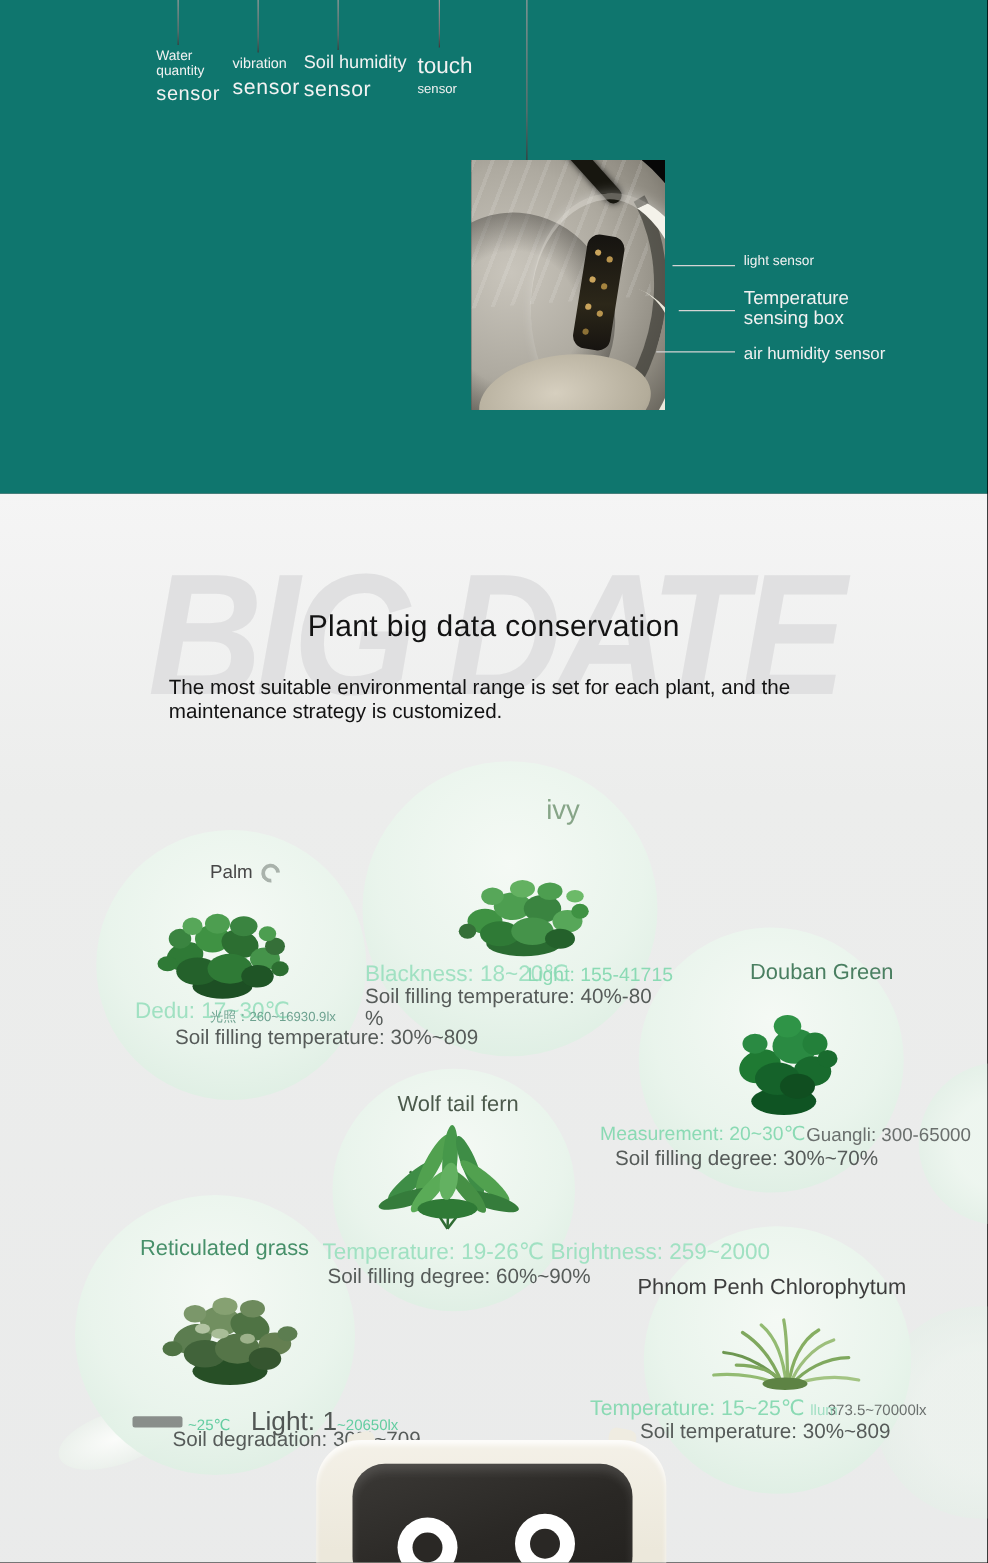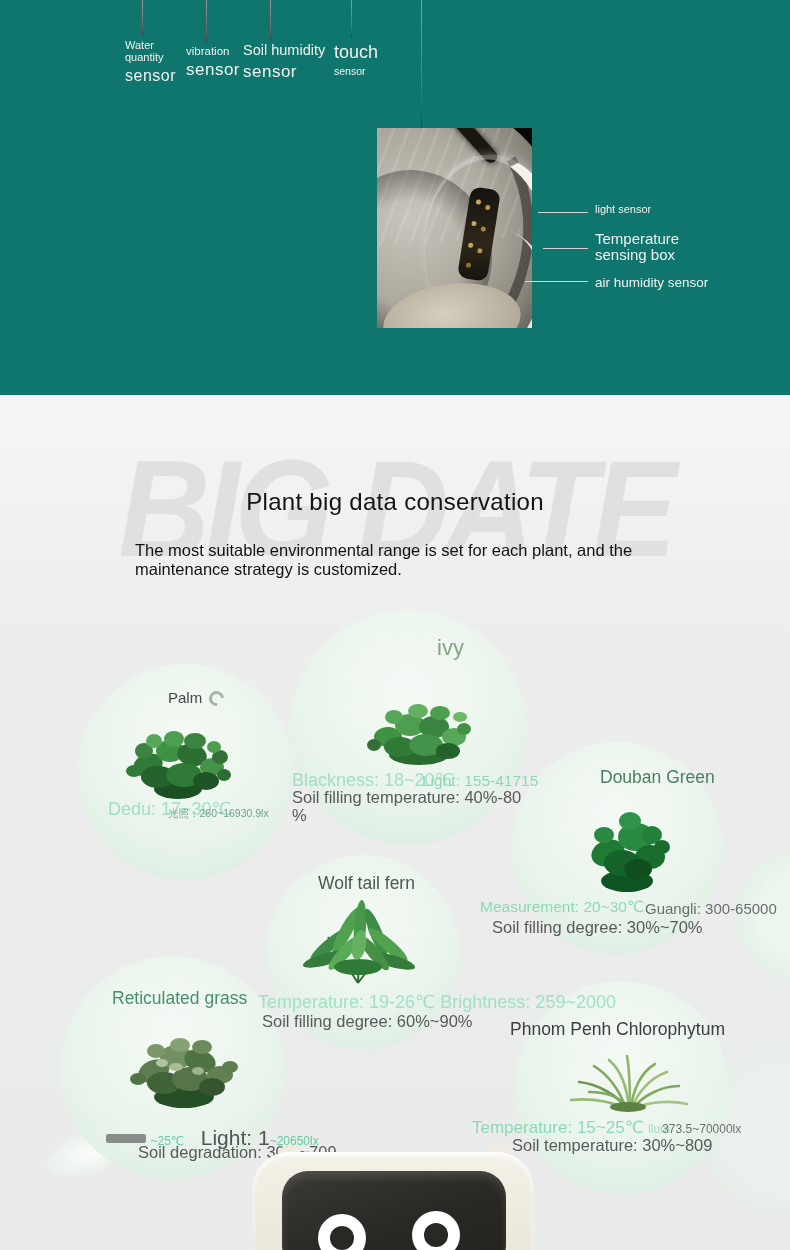--- a/index.html
+++ b/index.html
@@ -270,20 +270,21 @@
     <span class="crescent"></span>
   </div>
   <div class="bubble-title ttl-ivy" style="left:409px;top:240px;margin-left:28px;">ivy</div>
   <div class="bubble-title ttl-douban" style="left:600px;top:372px;">Douban Green</div>
   <div class="bubble-title ttl-fern" style="left:318px;top:478px;">Wolf tail fern</div>
   <div class="bubble-title ttl-reticulated" style="left:112px;top:593px;">Reticulated grass</div>
   <div class="bubble-title ttl-chloro" style="left:510px;top:624px;">Phnom Penh Chlorophytum</div>
 
   <div class="stat mint-lg" style="left:108px;top:403px;">Dedu: 17~30℃</div>
   <div class="stat teal-tiny" style="left:168px;top:412px;">光照：260~16930.9lx</div>
+  <div class="stat gray-lg" style="left:140px;top:426px;">Soil filling temperature: 30%~809</div>
 
   <div class="stat mint-lg" style="left:292px;top:374px;">Blackness: 18~20℃</div>
   <div class="stat mint-md" style="left:422px;top:377px;">Light: 155-41715</div>
   <div class="stat gray-lg wrapstat" style="left:292px;top:393px;width:236px;white-space:normal;">Soil filling temperature: 40%-80 %</div>
 
   <div class="stat mint-md" style="left:480px;top:503px;">Measurement: 20~30℃</div>
   <div class="stat gray-md" style="left:645px;top:505px;">Guangli: 300-65000</div>
   <div class="stat gray-lg" style="left:492px;top:523px;">Soil filling degree: 30%~70%</div>
 
   <div class="stat mint-lg" style="left:258px;top:596px;">

